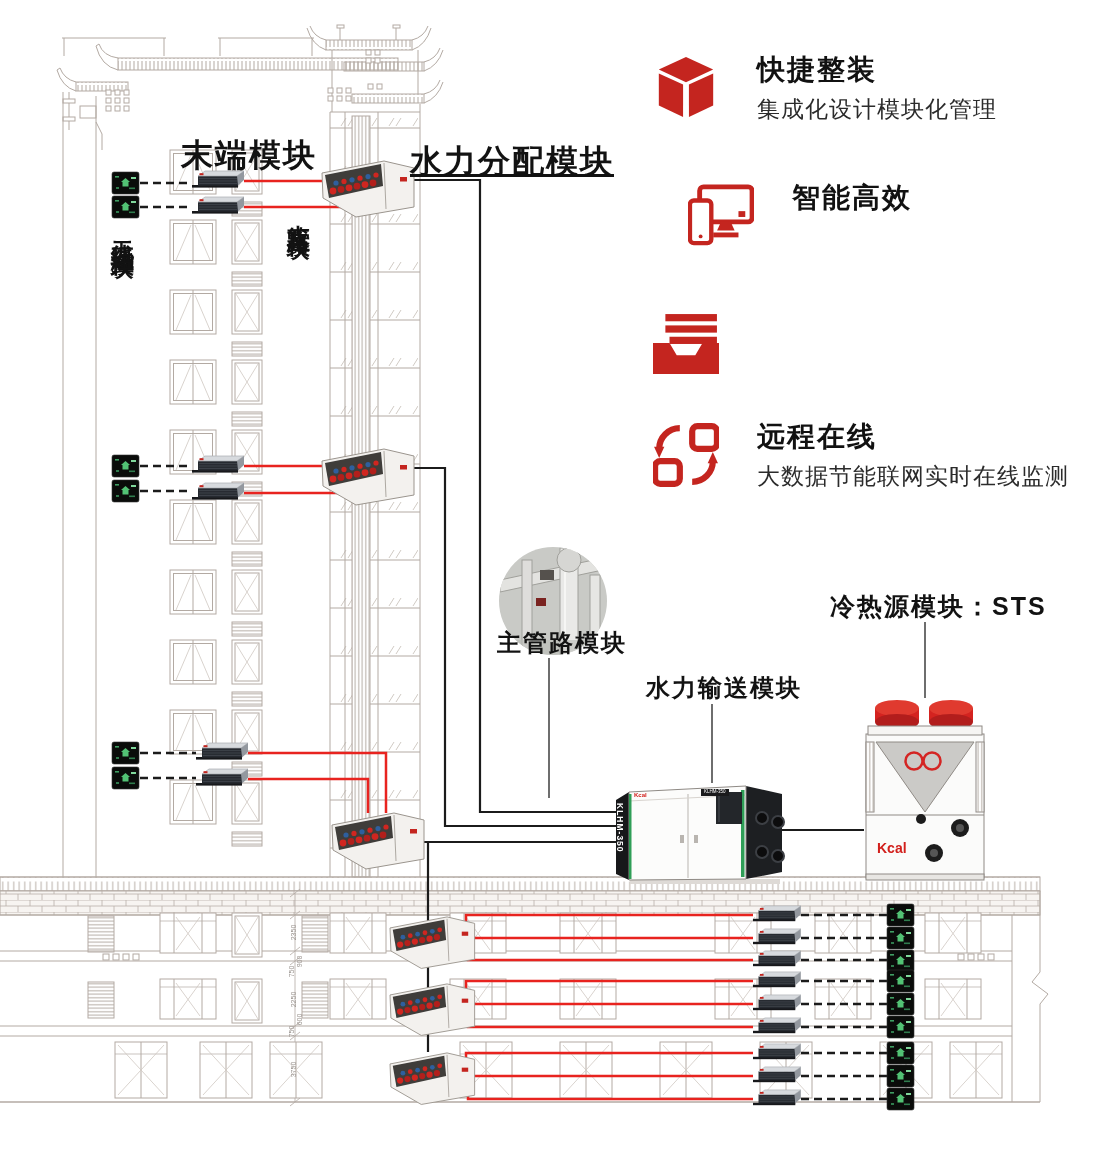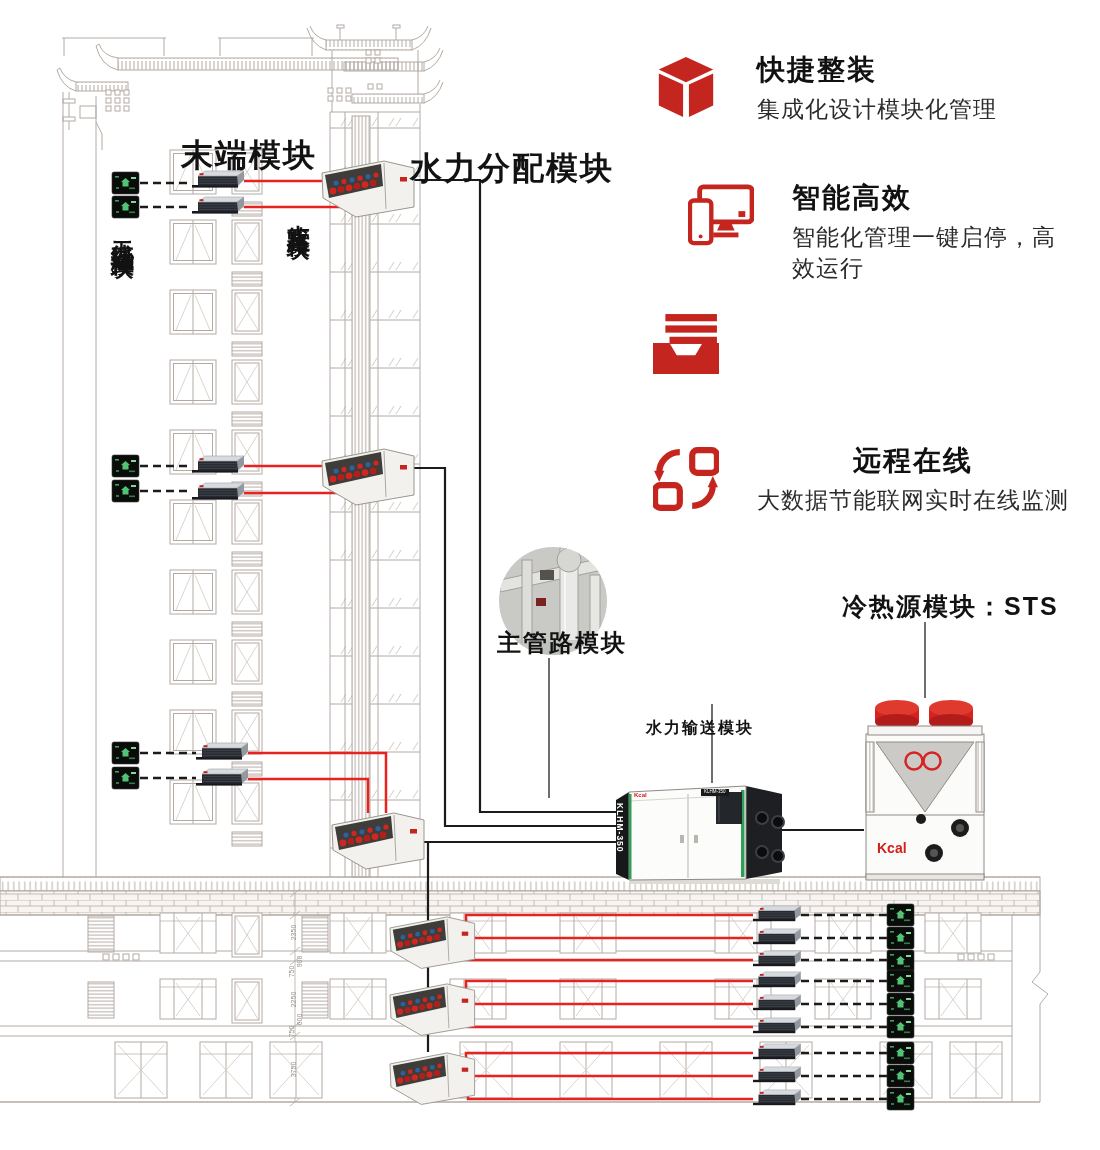--- a/index.html
+++ b/index.html
@@ -433,26 +433,26 @@
   </g>
 
   <g stroke="#4a4a4a" stroke-width="1.6">
     <line x1="549" y1="658" x2="549" y2="798"></line>
     <line x1="712" y1="704" x2="712" y2="783"></line>
     <line x1="925" y1="622" x2="925" y2="698"></line>
   </g>
 </svg>
 
 <div class="lbl lbl-h" style="left:181px;top:134px;">末端模块</div>
-<div class="lbl lbl-h" style="left:410px;top:147px;">水力分配模块</div>
+<div class="lbl lbl-h" style="left:410px;top:140px;text-decoration:underline;">水力分配模块</div>
 <div class="lbl lbl-v" style="left:284px;top:206px;">支管路模块</div>
 <div class="lbl lbl-v" style="left:108px;top:222px;">无线温控模块</div>
 <div class="lbl lbl-h" style="left:497px;top:627px;font-size:24px;">主管路模块</div>
-<div class="lbl lbl-h" style="left:646px;top:672px;font-size:16px;margin-top:46px;">水力输送模块</div>
-<div class="lbl lbl-h" style="left:830px;top:590px;font-size:25px;margin-left:12px;">冷热源模块：STS</div>
+<div class="lbl lbl-h" style="left:646px;top:672px;font-size:24px;">水力输送模块</div>
+<div class="lbl lbl-h" style="left:830px;top:590px;font-size:25px;">冷热源模块：STS</div>
 
 <div class="model-side">KLHM-350</div>
 <div class="brand-unit">Kcal</div>
 <div class="badge-unit">KLHM-350</div>
 <div class="brand-chiller">Kcal</div>
 
 <span class="dim" style="left:286px;top:929px;">2350</span>
 <span class="dim" style="left:294px;top:958px;">900</span>
 <span class="dim" style="left:286px;top:968px;">750</span>
 <span class="dim" style="left:286px;top:996px;">2250</span>
@@ -478,34 +478,33 @@
     <svg class="ic" viewBox="0 0 68 64">
       <rect x="12" y="2" width="54" height="36" rx="4" fill="none" stroke="#c4251f" stroke-width="5"></rect>
       <rect x="52" y="27" width="7" height="6" fill="#c4251f"></rect>
       <polygon points="34,38 44,38 48,47 30,47" fill="#c4251f"></polygon>
       <rect x="26" y="49" width="26" height="5" fill="#c4251f"></rect>
       <rect x="2" y="16" width="22" height="44" rx="4" fill="#ffffff" stroke="#c4251f" stroke-width="4.5"></rect>
       <circle cx="13" cy="53" r="2" fill="#c4251f"></circle>
     </svg>
     <div class="tx">
       <div class="t">智能高效</div>
-      <div class="s">智能化管理一键启停，高效运行</div>
     </div>
   </div>
 
   <div class="feat" style="top:262px;">
     <svg class="ic" viewBox="0 0 64 60">
       <rect x="12" y="0" width="50" height="7" fill="#c4251f"></rect>
       <rect x="12" y="11" width="50" height="7" fill="#c4251f"></rect>
       <rect x="16" y="22" width="46" height="7" fill="#c4251f"></rect>
       <polygon points="0,28 16,28 23,40 41,40 48,28 64,28 64,58 0,58" fill="#c4251f"></polygon>
     </svg>
   </div>
 
-  <div class="feat" style="top:396px;text-align:center;">
+  <div class="feat" style="top:372px;">
     <svg class="ic" viewBox="0 0 64 64">
       <rect x="38" y="4" width="24" height="22" rx="5" fill="none" stroke="#c4251f" stroke-width="6"></rect>
       <rect x="2" y="38" width="24" height="22" rx="5" fill="none" stroke="#c4251f" stroke-width="6"></rect>
       <path d="M26,6 A20,20 0 0 0 6,26" fill="none" stroke="#c4251f" stroke-width="6"></path>
       <polygon points="1,24 11,24 6,35" fill="#c4251f"></polygon>
       <path d="M38,58 A20,20 0 0 0 58,38" fill="none" stroke="#c4251f" stroke-width="6"></path>
       <polygon points="53,40 63,40 58,29" fill="#c4251f"></polygon>
     </svg>
     <div class="tx">
       <div class="t">远程在线</div>

